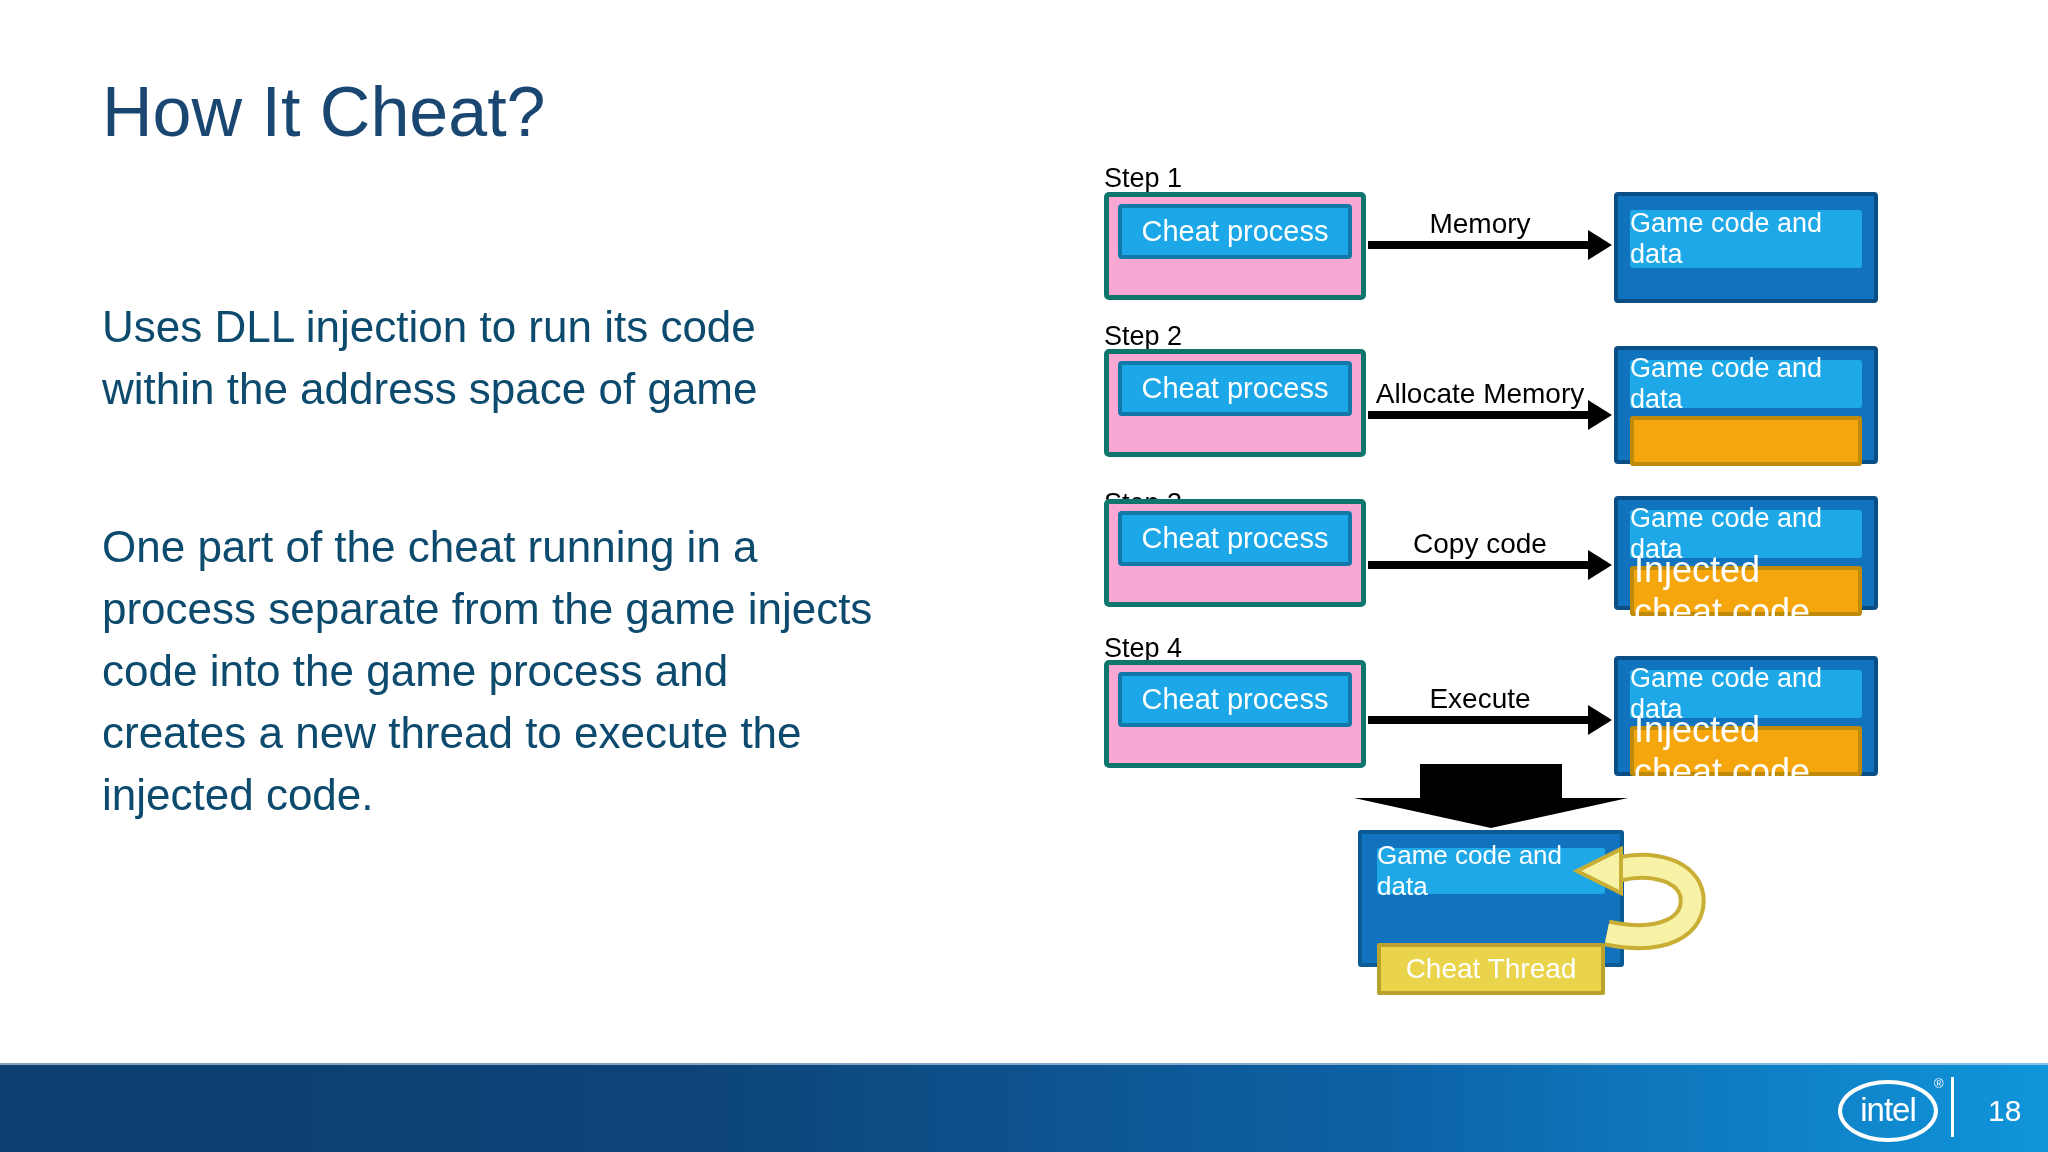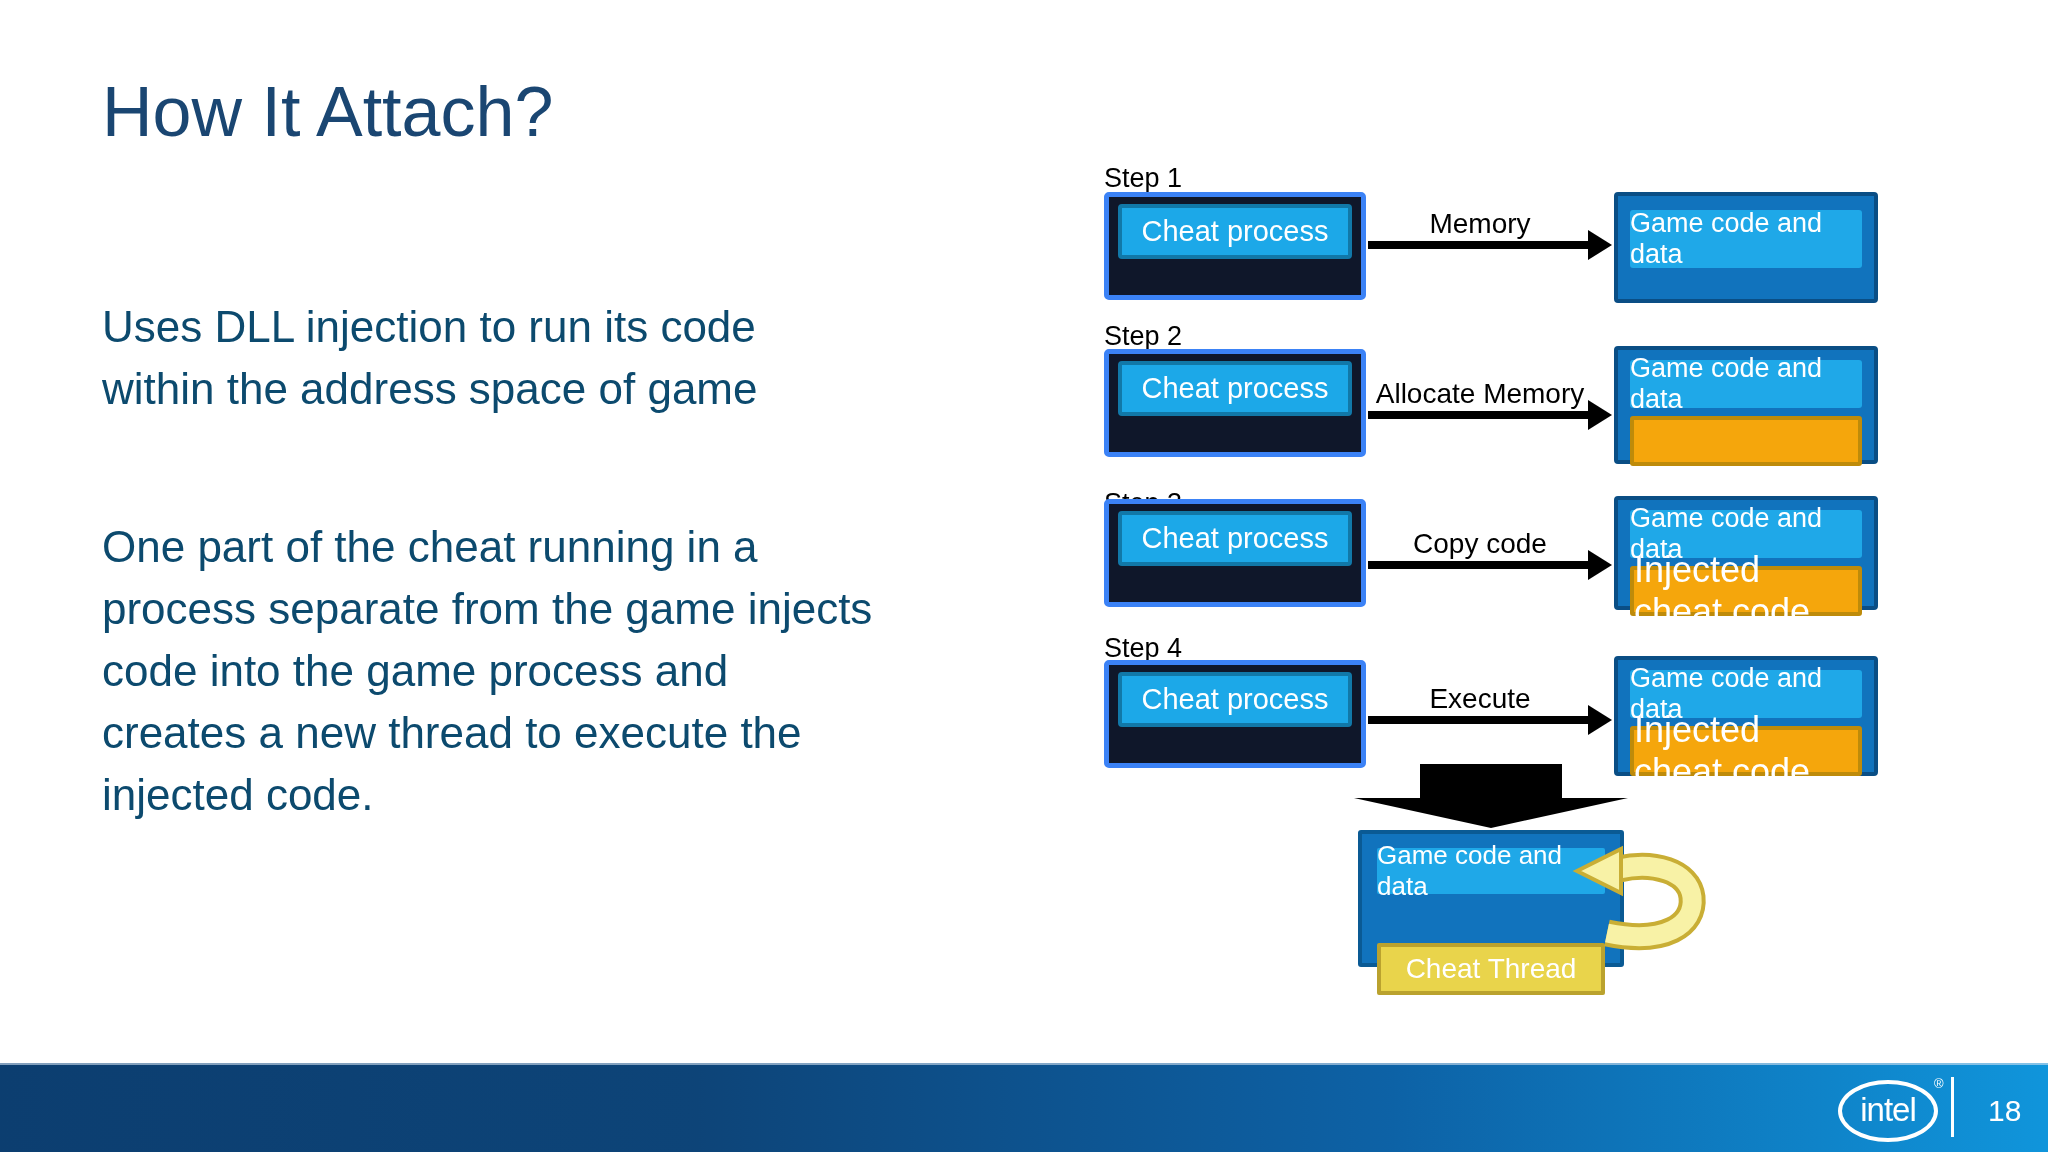--- a/index.html
+++ b/index.html
@@ -16,21 +16,21 @@
   .para { position:absolute; left:102px; width:930px; color:#0c4a6e; font-size:44px; line-height:62px; }
   .para-1 { top:296px; }
   .para-2 { top:516px; }
 
   
   .step-label { position:absolute; left:1104px; width:200px; font-size:27px; color:#000; }
   .lbl-1 { top:163px; } .lbl-2 { top:321px; } .lbl-3 { top:488px; } .lbl-4 { top:633px; }
 
   .cheat-box {
     position:absolute; left:1104px; width:262px; height:108px; box-sizing:border-box;
-    background:#0f172a; border:5px solid #3b82f6; border-radius:5px;
+    background:#f9a8d4; border:5px solid #0f766e; border-radius:5px;
   }
   .cb-1 { top:192px; } .cb-2 { top:349px; } .cb-3 { top:499px; } .cb-4 { top:660px; }
   .cheat-inner {
     margin:7px 9px 0 9px; height:55px; box-sizing:border-box;
     background:#1CA8E8; border:4px solid #1178A8; border-radius:4px;
     color:#fff; font-size:29px; display:flex; align-items:center; justify-content:center;
   }
 
   .action-label {
     position:absolute; left:1368px; width:224px; text-align:center;
@@ -105,21 +105,21 @@
   .intel-logo .intel-word { color:#fff; font-size:33px; letter-spacing:-1px; margin-top:-3px;text-align:center; }
   .intel-reg { position:absolute; left:1934px; top:1076px; color:#fff; font-size:13px; }
   .footer-divider { position:absolute; left:1951px; top:1077px; width:3px; height:60px; background:#ffffff; }
   .page-number { position:absolute; left:1988px; top:1094px; color:#ffffff; font-size:30px; }
 </style>
 </head>
 <body>
 
 <div class="slide">
 
-  <div class="title">How It Attach?</div>
+  <div class="title">How It Cheat?</div>
 
   <div class="para para-1">
     <div>Uses DLL injection to run its code</div>
     <div>within the address space of game</div>
   </div>
 
   <div class="para para-2">
     <div>One part of the cheat running in a</div>
     <div>process separate from the game injects</div>
     <div>code into the game process and</div>

